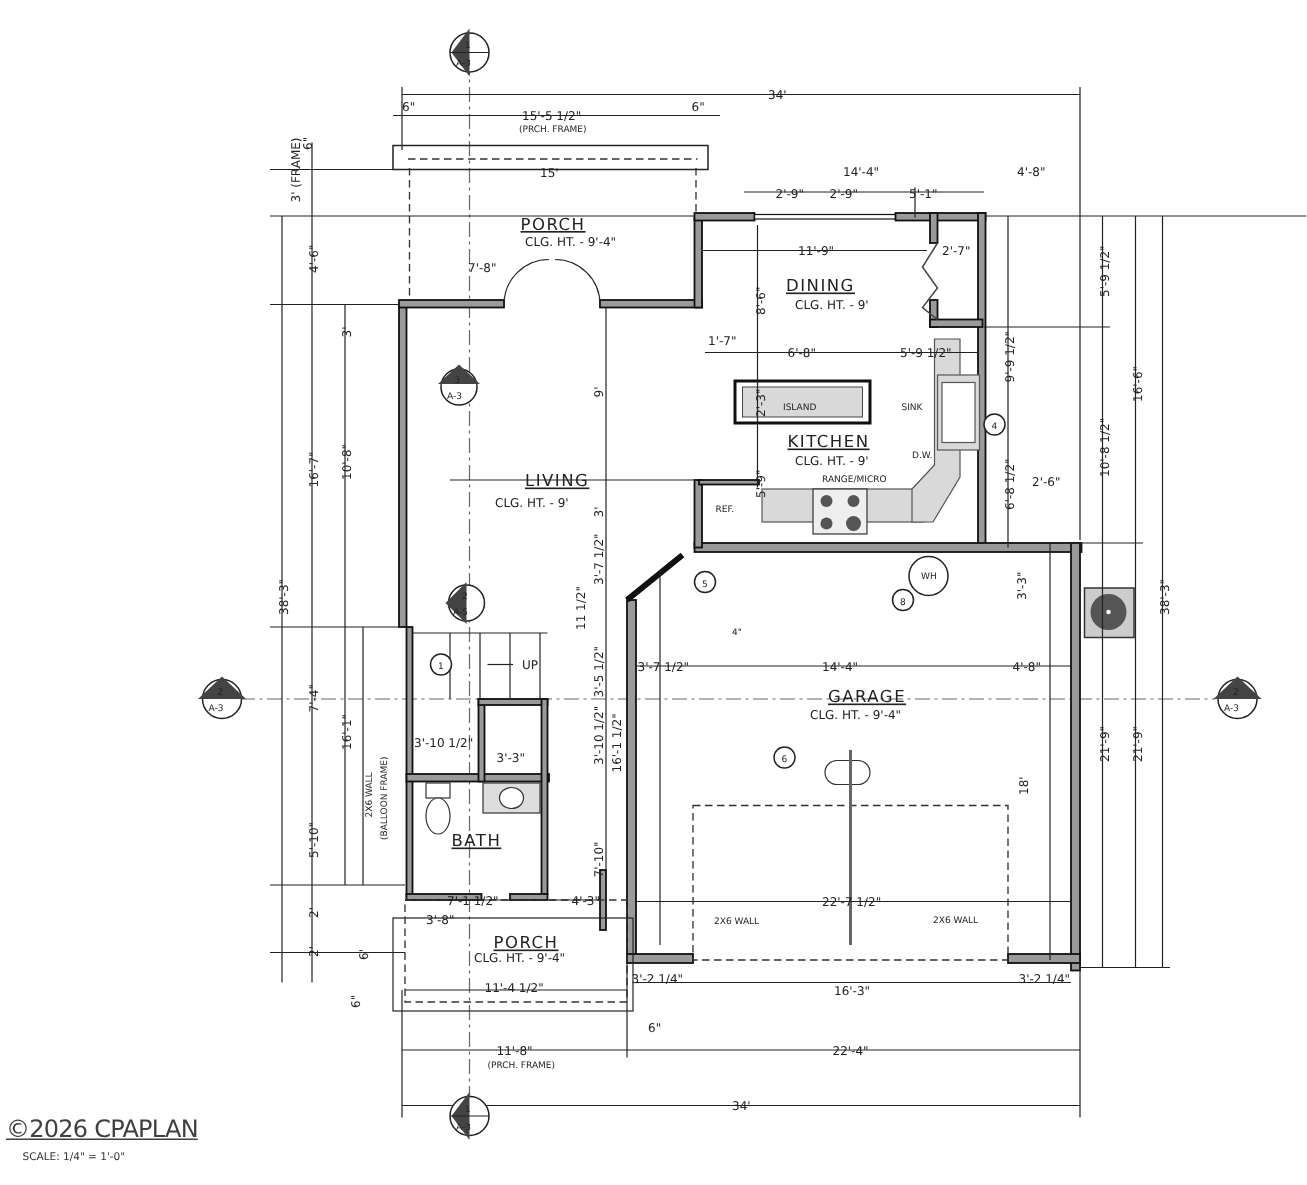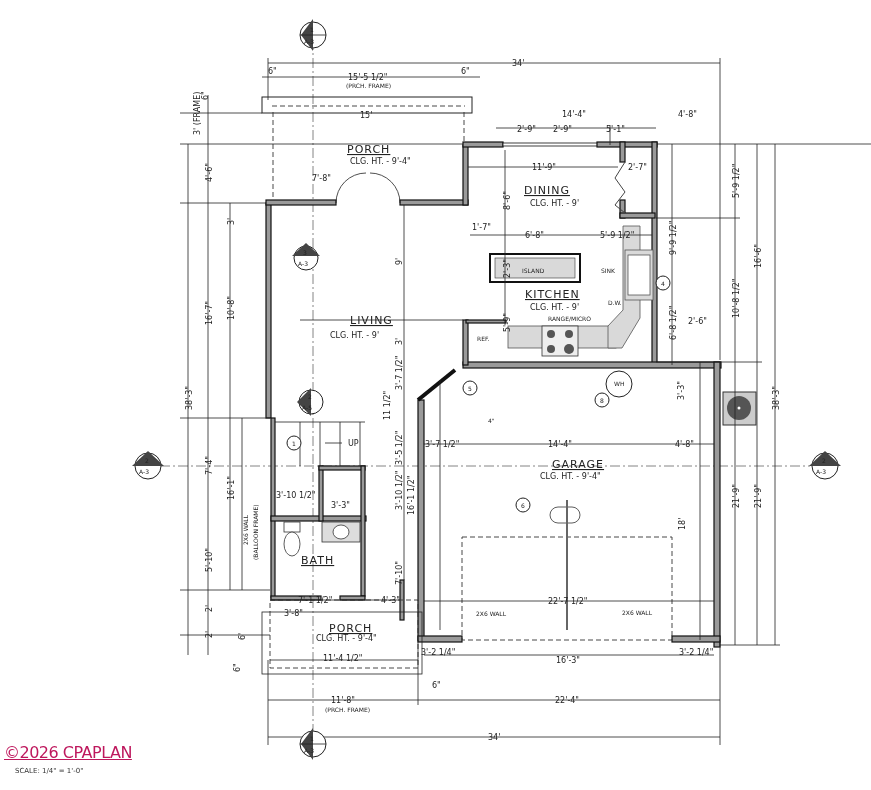--- a/index.html
+++ b/index.html
@@ -8,21 +8,21 @@
   .t{font-family:"DejaVu Sans",sans-serif;fill:#222;}
   .room{font-size:11px;letter-spacing:1px;text-decoration:underline;}
   .clg{font-size:8px;}
   .dim{font-size:8px;}
   .sm{font-size:6px;}
   .wall{fill:#9a9a9a;stroke:#111;stroke-width:1.2;}
   .dl{stroke:#222;stroke-width:0.8;fill:none;}
   .dash{stroke:#333;stroke-width:0.9;stroke-dasharray:5 3;fill:none;}
   .cl{stroke:#666;stroke-width:0.8;stroke-dasharray:10 3 2 3;fill:none;}
   .counter{fill:#d9d9d9;stroke:#555;stroke-width:0.8;}
-  .copy{position:absolute;left:4px;top:743px;font-family:"DejaVu Sans",sans-serif;font-size:16px;color:#be185d;text-decoration:underline;letter-spacing:-0.5px;}
+  .copy{position:absolute;left:4px;top:743px;font-family:"DejaVu Sans",sans-serif;font-size:16px;color:#404040;text-decoration:underline;letter-spacing:-0.5px;}
   .scale{position:absolute;left:15px;top:767px;font-family:"DejaVu Sans",sans-serif;font-size:7px;color:#333;}
 </style>
 </head>
 <body>
 
 <svg width="871" height="790" viewBox="0 0 871 790">
 
   <line class="cl" x1="313" y1="40" x2="313" y2="750"></line>
   <line class="cl" x1="160" y1="466" x2="810" y2="466"></line>
 

